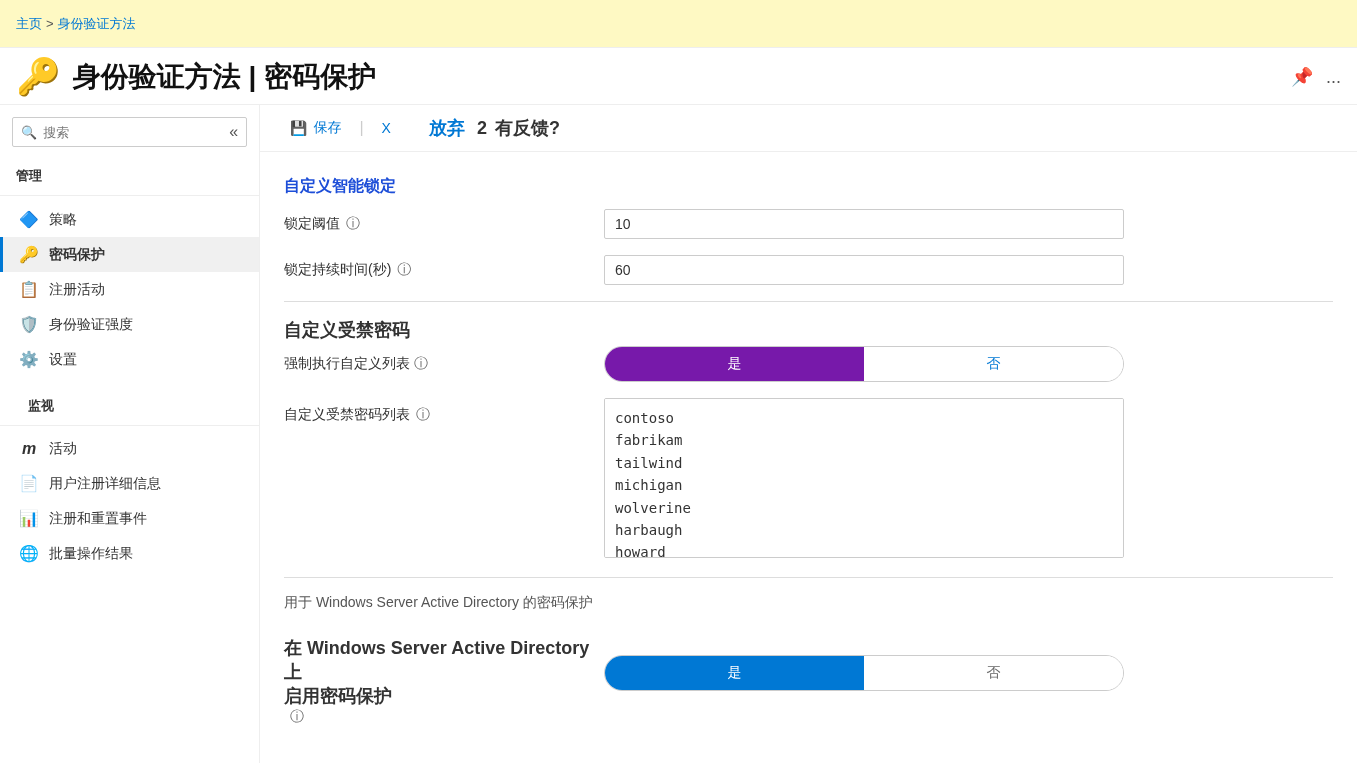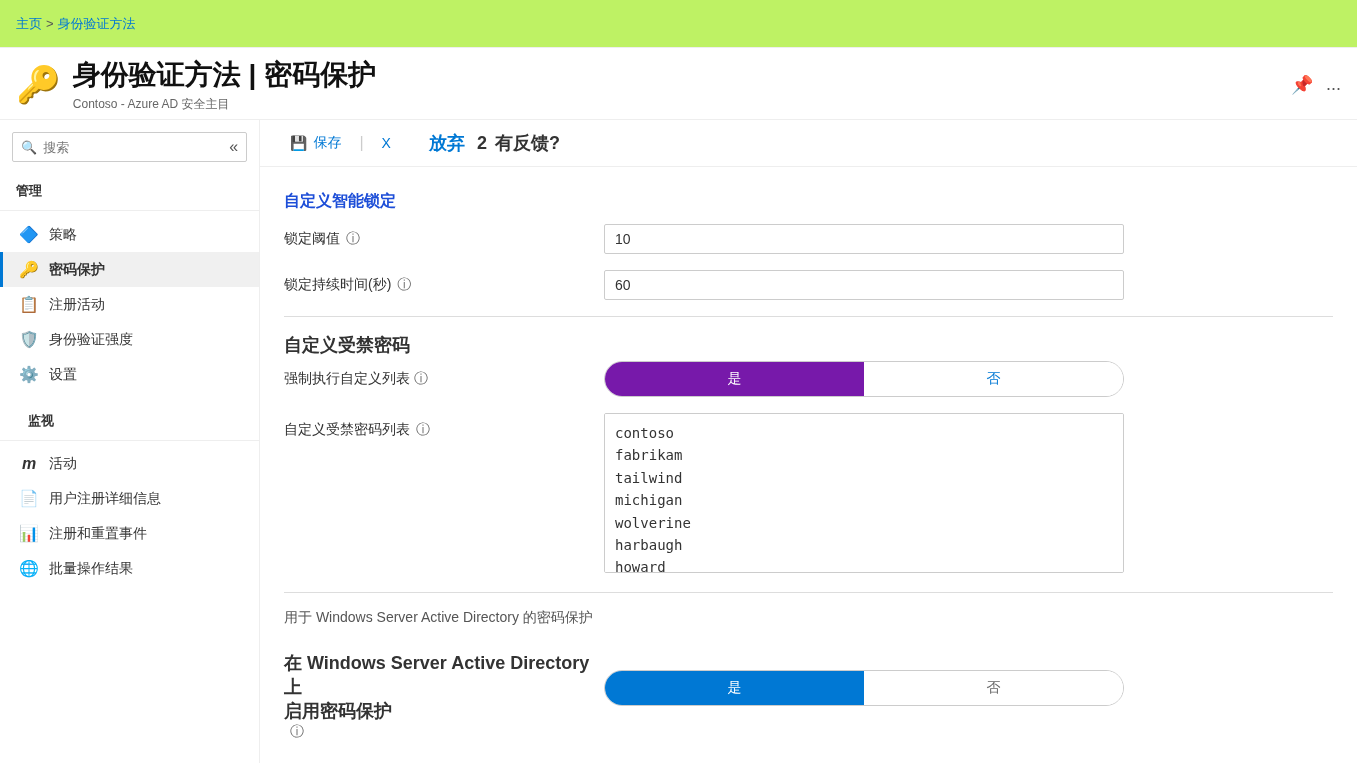--- a/index.html
+++ b/index.html
@@ -1,20 +1,20 @@
 <!DOCTYPE html>
 <html><head>
   <meta charset="utf-8">
   <style>
     * { box-sizing: border-box; margin: 0; padding: 0; }
     body { font-family: 'Segoe UI', Arial, sans-serif; font-size: 14px; color: #333; background: #fff; display: flex; flex-direction: column; height: 763px; overflow: hidden; }
 
     
     .top-bar {
-      background: #bef264;
+      background: #fef9c3;
       border-bottom: 1px solid #eee;
       padding: 12px 16px;
       display: flex;
       align-items: center;
       min-height: 48px;
     }
     .breadcrumb {
       display: flex;
       align-items: center;
       font-size: 13px;
@@ -268,21 +268,20 @@
     <span style="cursor:pointer;">主页</span>
     <span class="sep">&gt;</span>
     <span class="current" style="cursor:pointer;">身份验证方法</span>
   </div>
 </div>
 
 <div class="page-header">
   <span class="key-icon">🔑</span>
   <div>
     <div class="title">身份验证方法 | 密码保护</div>
-    <div class="subtitle">Contoso - Azure AD 安全主目</div>
   </div>
   <div class="page-header-actions">
     <span style="cursor:pointer; font-size:18px; color:#555;">📌</span>
     <span style="cursor:pointer; font-size:18px; color:#555;">...</span>
   </div>
 </div>
 
 <div class="main-layout">
 
   <div class="sidebar">

